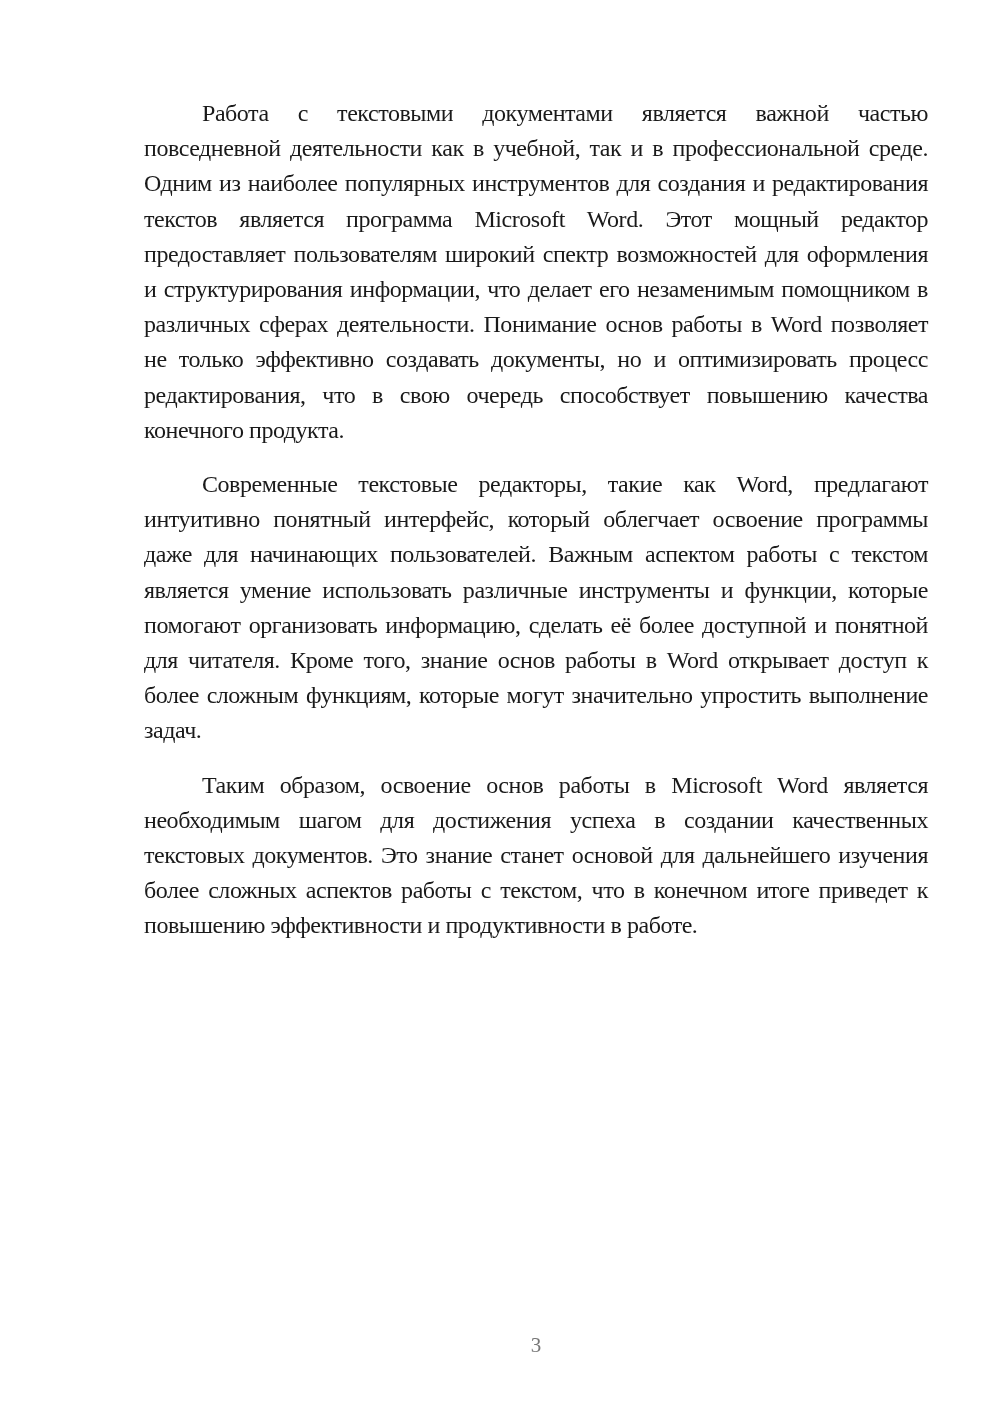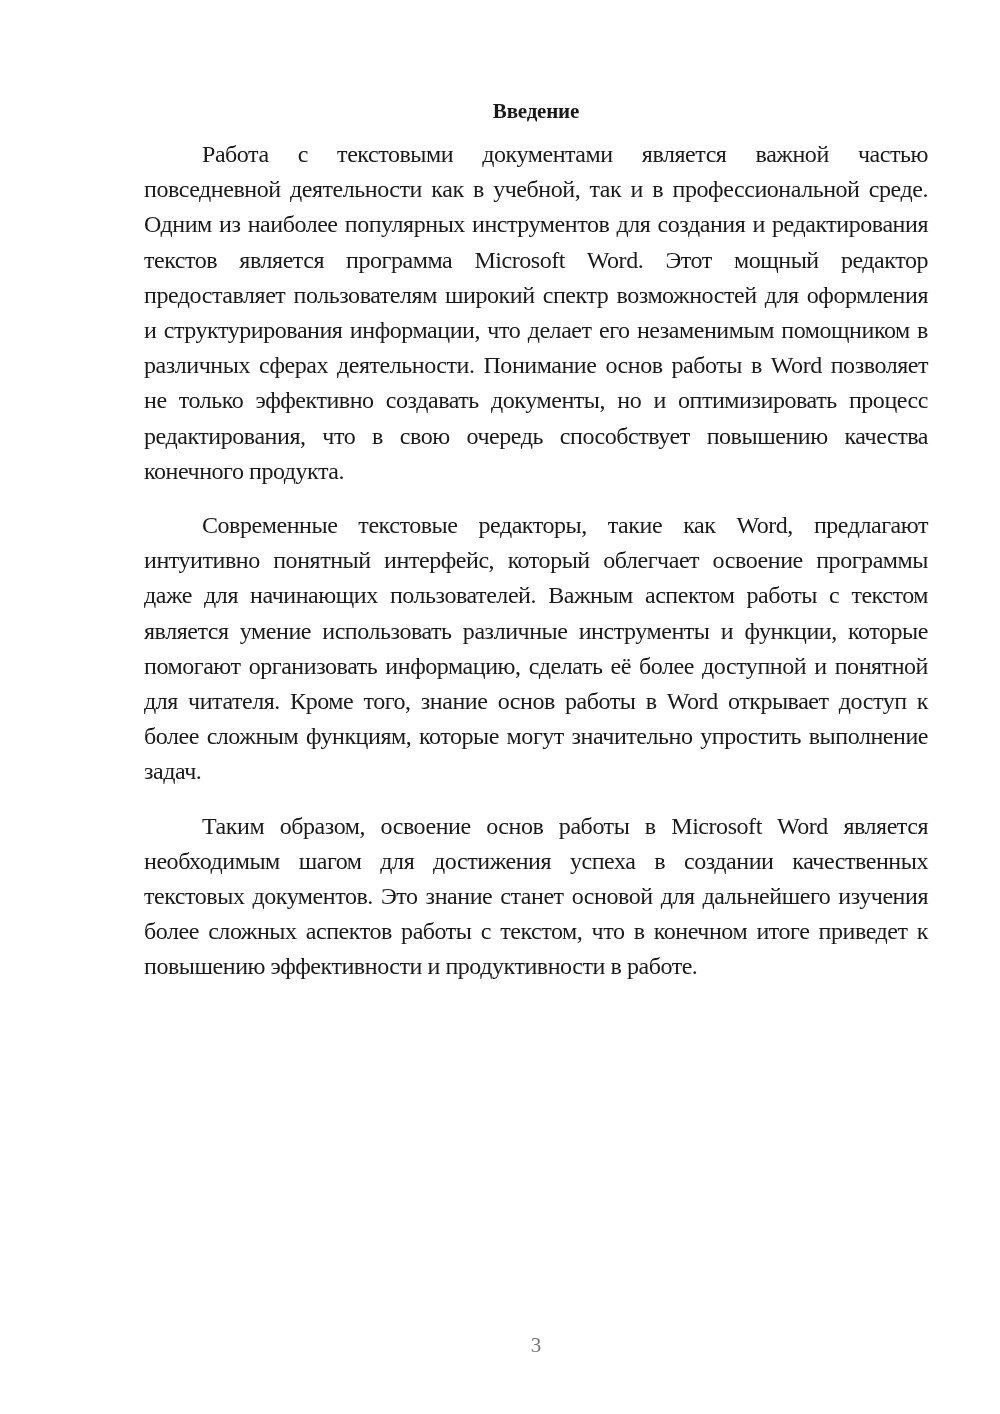--- a/index.html
+++ b/index.html
@@ -44,19 +44,18 @@
       top: 1333px;
       text-align: center;
       font-size: 21px;
       color: #777777;
     }
   </style>
 </head>
 <body>
 
 <div class="page">
-  <h1 class="title">Введение</h1>
   <p class="para">Работа с текстовыми документами является важной частью повседневной деятельности как в учебной, так и в профессиональной среде. Одним из наиболее популярных инструментов для создания и редактирования текстов является программа Microsoft Word. Этот мощный редактор предоставляет пользователям широкий спектр возможностей для оформления и структурирования информации, что делает его незаменимым помощником в различных сферах деятельности. Понимание основ работы в Word позволяет не только эффективно создавать документы, но и оптимизировать процесс редактирования, что в свою очередь способствует повышению качества конечного продукта.</p>
   <p class="para">Современные текстовые редакторы, такие как Word, предлагают интуитивно понятный интерфейс, который облегчает освоение программы даже для начинающих пользователей. Важным аспектом работы с текстом является умение использовать различные инструменты и функции, которые помогают организовать информацию, сделать её более доступной и понятной для читателя. Кроме того, знание основ работы в Word открывает доступ к более сложным функциям, которые могут значительно упростить выполнение задач.</p>
   <p class="para">Таким образом, освоение основ работы в Microsoft Word является необходимым шагом для достижения успеха в создании качественных текстовых документов. Это знание станет основой для дальнейшего изучения более сложных аспектов работы с текстом, что в конечном итоге приведет к повышению эффективности и продуктивности в работе.</p>
 </div>
 
 <div class="page-number">3</div>
 
 </body></html>

